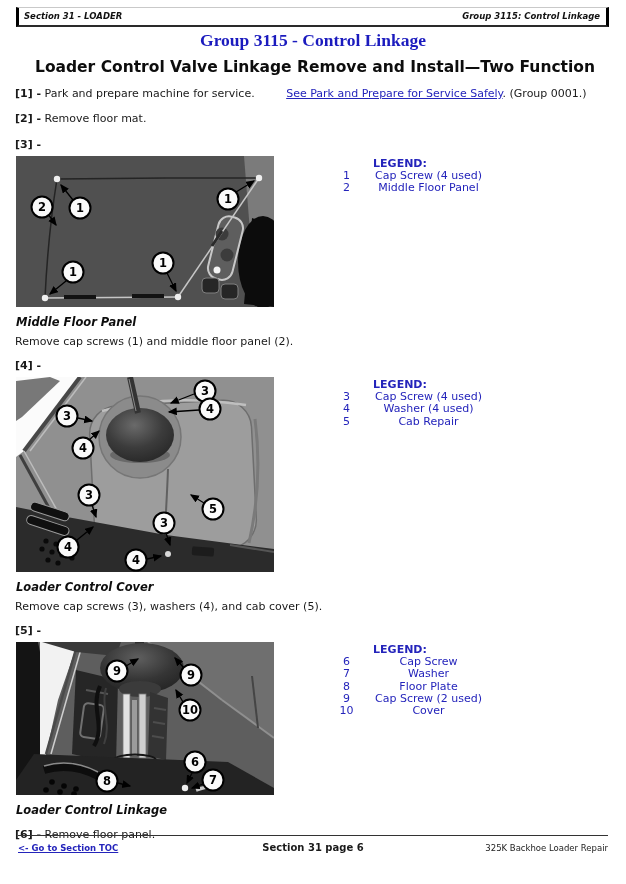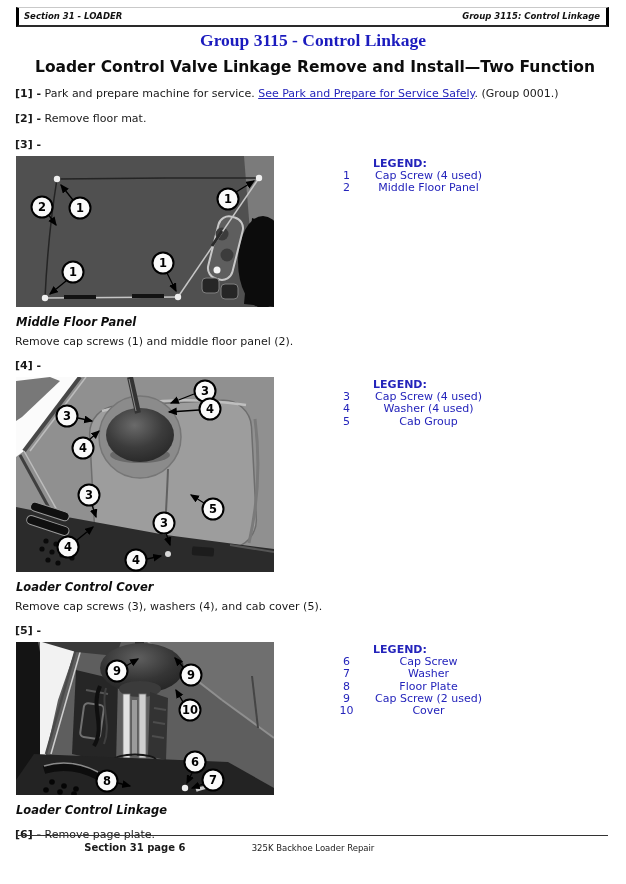--- a/index.html
+++ b/index.html
@@ -11,21 +11,21 @@
        border-left:3px solid #000;border-right:3px solid #000;
        border-bottom:2px solid #2a2a2a;border-top:1px solid #c9c9c9;
        padding:3px 6px 4px 5px;}
   
   .gtitle{margin:3px 0 0 0;text-align:center;font-family:"Liberation Serif","DejaVu Serif",serif;
           font-weight:bold;font-size:17.5px;color:#1b1bbe;}
   .ttitle{margin:7px 0 0 35px;font-weight:bold;font-size:15.5px;color:#0d0d0d;}
   
   .step{margin:11px 0 0 15px;font-size:11px;line-height:1.3;}
   .step .lbl{font-weight:bold;}
-  a.doclink{color:#2424bb;text-decoration:underline;}
+  a.doclink{color:#2424bb;text-decoration:underline;margin-left:28px;}
   
   .figlabel{margin:11px 0 0 15px;font-size:11px;font-weight:bold;}
   .figrow{display:flex;margin-top:5px;}
   .figcol{margin-left:16px;width:258px;flex:0 0 258px;}
   .figcol svg{display:block;}
   .legend{margin-left:44px;padding-top:2px;font-size:11px;color:#2424bb;line-height:1.12;text-align:center;}
   .legend .lt{font-weight:bold;}
   .lrow{display:grid;grid-template-columns:57px 1fr;}
   .caption{margin:8px 0 0 16px;font-size:11.5px;font-weight:bold;font-style:italic;color:#0d0d0d;}
   .figbody{margin:6px 0 0 15px;font-size:11px;}
@@ -241,21 +241,21 @@
       <div class="lrow">
         <span>3</span>
         <span>Cap Screw (4 used)</span>
       </div>
       <div class="lrow">
         <span>4</span>
         <span>Washer (4 used)</span>
       </div>
       <div class="lrow">
         <span>5</span>
-        <span>Cab Group</span>
+        <span>Cab Repair</span>
       </div>
     </div>
   </div>
   <div class="caption">Loader Control Cover</div>
   <div class="figbody">Remove cap screws (3), washers (4), and cab cover (5).</div>
 
   <div class="figlabel">[5] -</div>
   <div class="figrow">
     <div class="figcol">
       <svg width="258" height="153" viewBox="0 0 258 153">
@@ -372,21 +372,22 @@
       <div class="lrow">
         <span>10</span>
         <span>Cover</span>
       </div>
     </div>
   </div>
   <div class="caption">Loader Control Linkage</div>
 
   <p class="step">
     <span class="lbl">[6] -</span>
-    <span>Remove page plate.</span>
+    <span>Remove floor panel.</span>
   </p>
 
   <div class="footer">
+    <span class="fl"><a href="#">&lt;- Go to Section TOC</a></span>
     <span class="fc">Section 31 page 6</span>
     <span class="fr">325K Backhoe Loader Repair</span>
   </div>
 
 </div>
 
 </body></html>

